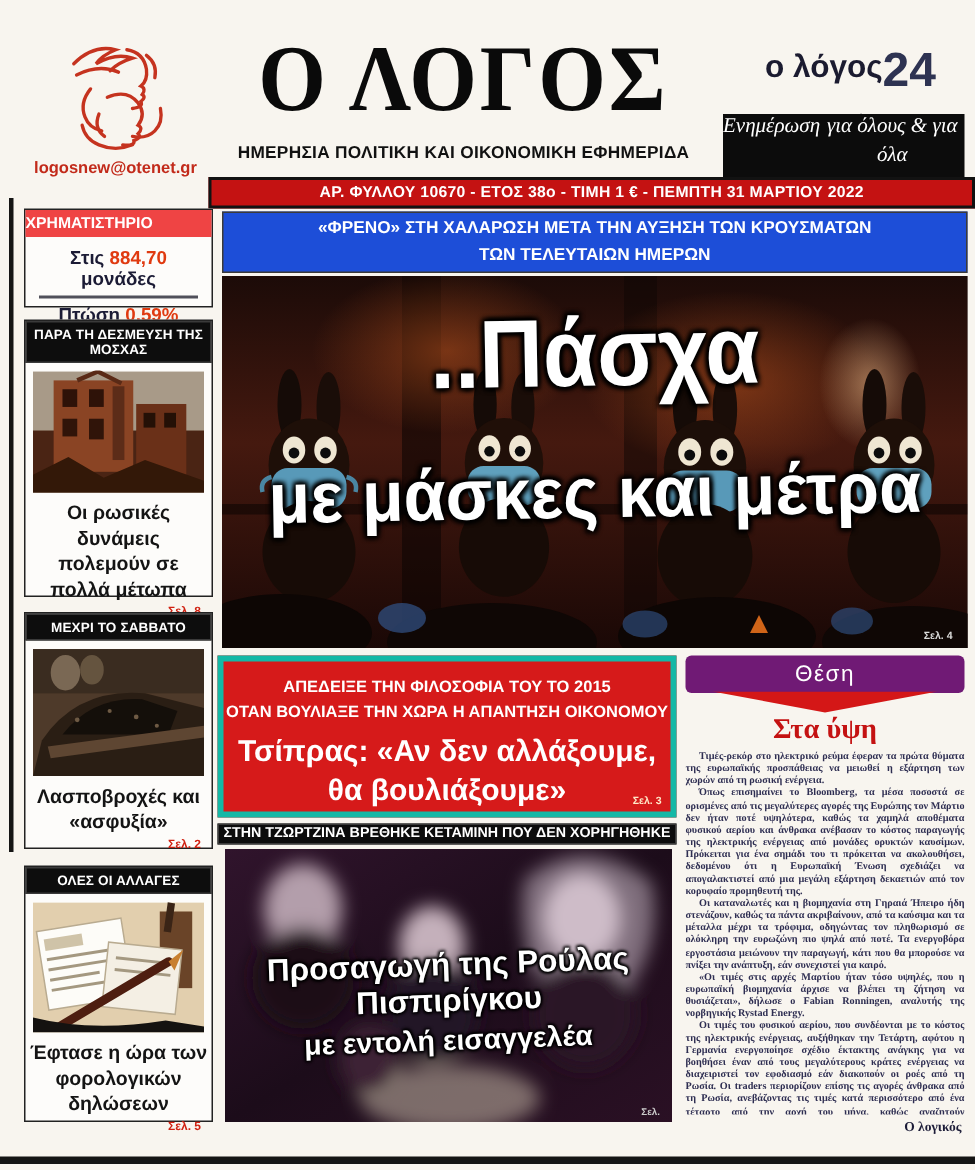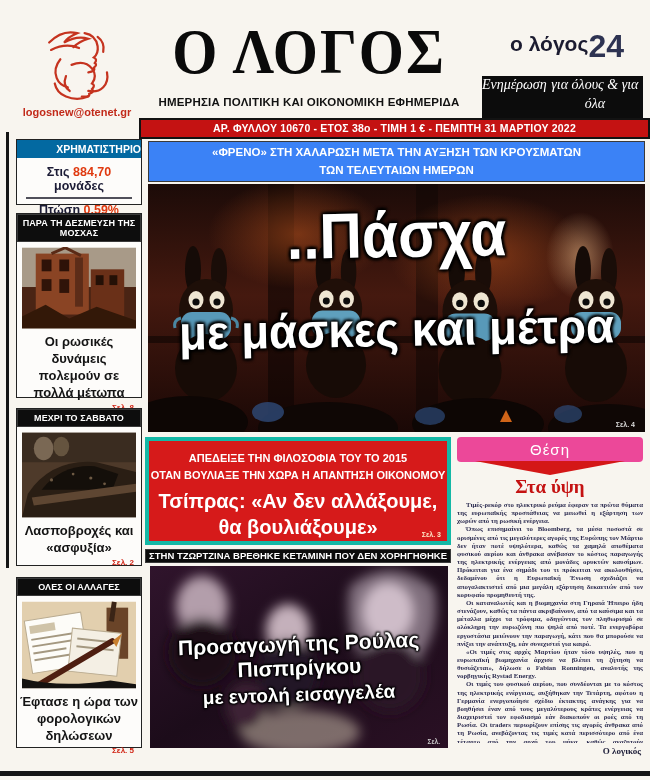--- a/index.html
+++ b/index.html
@@ -25,34 +25,34 @@
   .site-url-dash{display:inline-block;width:22px;height:2px;background:#b02020;vertical-align:2px;margin-right:4px;}
   .promo-box{position:absolute;left:482px;top:76px;width:161px;height:43px;background:#0c0c0c;
          color:#fff;font-family:"Liberation Serif",serif;font-style:italic;text-align:center;
          font-size:14px;display:flex;flex-direction:row;justify-content:center;line-height:1.35;}
   .issue-bar{position:absolute;left:139px;top:118px;width:507px;height:17px;background:#c41212;
          border:2px solid #121212;color:#fff;font-size:10.5px;font-weight:bold;text-align:center;
          line-height:17px;letter-spacing:0.2px;}
 
   
   .sb{position:absolute;left:16px;width:126px;background:#fdfcfa;border:1px solid #222;box-sizing:border-box;}
-  .sb-head{background:#0369a1;color:#fff;font-weight:bold;font-size:10.5px;text-align:right;padding:3px 0;}
+  .sb-head{background:#ef4444;color:#fff;font-weight:bold;font-size:10.5px;text-align:left;padding:3px 0;}
   .stock-line1{margin:0 9px;text-align:center;font-weight:bold;font-size:12.5px;color:#1b1b35;
          padding:7px 0 4px;border-bottom:2px solid #50505a;}
   .stock-line2{text-align:center;font-weight:bold;font-size:12.5px;color:#1b1b35;padding:4px 0;}
   .stock-val{color:#e03a10;}
   .sb-kicker{background:#0d0d0d;border:1px solid #3a3a3a;color:#fff;font-weight:bold;font-size:9px;
          text-align:center;padding:3px 1px;letter-spacing:0.1px;}
   .sb-photo{margin:5px 5px 3px;}
   .sb-photo svg{display:block;width:100%;}
   .sb-headline{text-align:center;font-weight:bold;font-size:13px;color:#141414;line-height:1.3;padding:2px 2px 0;}
   .sb-pageref{text-align:right;color:#d02010;font-weight:bold;font-size:8px;padding:1px 7px 3px;}
 
   
-  .lead-kicker{position:absolute;left:148px;top:141px;width:497px;height:41px;background:#3b82f6;
+  .lead-kicker{position:absolute;left:148px;top:141px;width:497px;height:41px;background:#1d4ed8;
          border:1px solid #3a3a3a;box-sizing:border-box;color:#fff;font-weight:bold;font-size:11.5px;
          text-align:center;display:flex;flex-direction:column;justify-content:center;line-height:1.5;}
   .lead-photo{position:absolute;left:148px;top:184px;width:497px;height:248px;background:#190a08;}
   .lead-photo svg{display:block;}
   .lead-h1{position:absolute;left:0;right:0;top:14px;text-align:center;color:#fff;font-weight:bold;
          font-size:64px;transform:rotate(-1deg) scaleX(0.92);
          text-shadow:2px 2px 3px #000,-2px 2px 3px #000,2px -2px 3px #000,-2px -2px 3px #000;}
   .lead-h2{position:absolute;left:0;right:0;top:118px;text-align:center;color:#fff;font-weight:bold;
          font-size:48px;transform:rotate(-1deg) scaleX(0.95);
          text-shadow:2px 2px 3px #000,-2px 2px 3px #000,2px -2px 3px #000,-2px -2px 3px #000;}
@@ -74,21 +74,21 @@
   .family-h1{position:absolute;left:-4px;right:-4px;top:66px;text-align:center;color:#fff;font-weight:bold;
          font-size:21px;transform:rotate(-2deg);
          text-shadow:1px 1px 2px #000,-1px -1px 2px #000,1px -1px 2px #000,-1px 1px 2px #000;}
   .family-h2{position:absolute;left:0;right:0;top:118px;text-align:center;color:#fff;font-weight:bold;
          font-size:19px;transform:rotate(-2deg);
          text-shadow:1px 1px 2px #000,-1px -1px 2px #000,1px -1px 2px #000,-1px 1px 2px #000;}
   .family-pageref{position:absolute;right:8px;bottom:3px;color:#ccc;font-size:6.5px;font-weight:bold;}
 
   
   .opinion{position:absolute;left:457px;top:437px;width:186px;}
-  .opinion-head{background:#ec4899;color:#fff;text-align:center;font-size:15px;padding:4px 0;
+  .opinion-head{background:#701a75;color:#fff;text-align:center;font-size:15px;padding:4px 0;
          border-radius:4px;letter-spacing:1px;}
   .opinion-tri{display:block;margin:-1px auto 0;}
   .opinion-title{text-align:center;color:#c41212;font-family:"Liberation Serif",serif;font-weight:bold;
          font-size:19px;margin-top:0;}
   .opinion-body{margin-top:3px;color:#2e2e52;font-family:"Liberation Serif",serif;font-weight:bold;
          font-size:6.8px;line-height:1.2;text-align:justify;height:242px;overflow:hidden;}
   .opinion-body p{margin:0;text-indent:9px;}
   .opinion-sig{text-align:right;color:#1c1c38;font-family:Liberation Serif, serif;font-weight:bold;
          font-size:9px;margin-top:3px;padding-right:2px;}
 </style>

